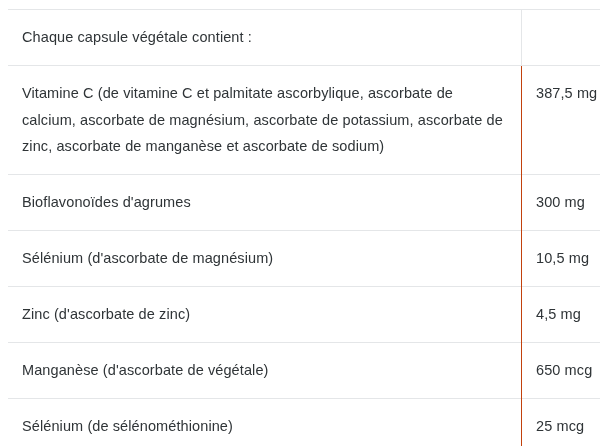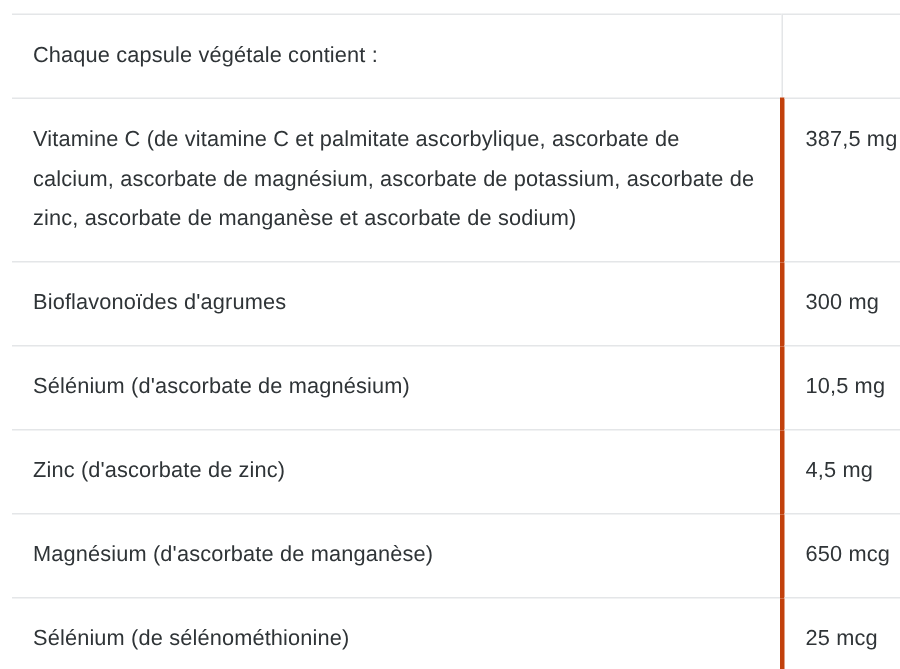--- a/index.html
+++ b/index.html
@@ -36,21 +36,21 @@
   table.ingredients td {
     vertical-align: top;
     padding: 14px 14px 14px 14px;
     font-size: 14.5px;
     line-height: 1.85;
     color: #2f3437;
     letter-spacing: 0.1px;
   }
   td.name {
     width: 485px;
-    border-right: 3px solid #c2410c;
+    border-right: 1px solid #c2410c;
   }
   td.amount {
     width: 97px;
     border-right: 1px solid #e4e6e8;
   }
   tr.header-row td.name {
     border-right: 1px solid #e4e6e8;
   }
   tr.header-row td.amount {
     border-right: 1px solid #e4e6e8;
@@ -80,21 +80,21 @@
       </tr>
       <tr>
         <td class="name">Sélénium (d'ascorbate de magnésium)</td>
         <td class="amount">10,5 mg</td>
       </tr>
       <tr>
         <td class="name">Zinc (d'ascorbate de zinc)</td>
         <td class="amount">4,5 mg</td>
       </tr>
       <tr>
-        <td class="name">Magnésium (d'ascorbate de manganèse)</td>
+        <td class="name">Manganèse (d'ascorbate de végétale)</td>
         <td class="amount">650 mcg</td>
       </tr>
       <tr>
         <td class="name">Sélénium (de sélénométhionine)</td>
         <td class="amount">25 mcg</td>
       </tr>
     </tbody>
   </table>
 </div>
 

